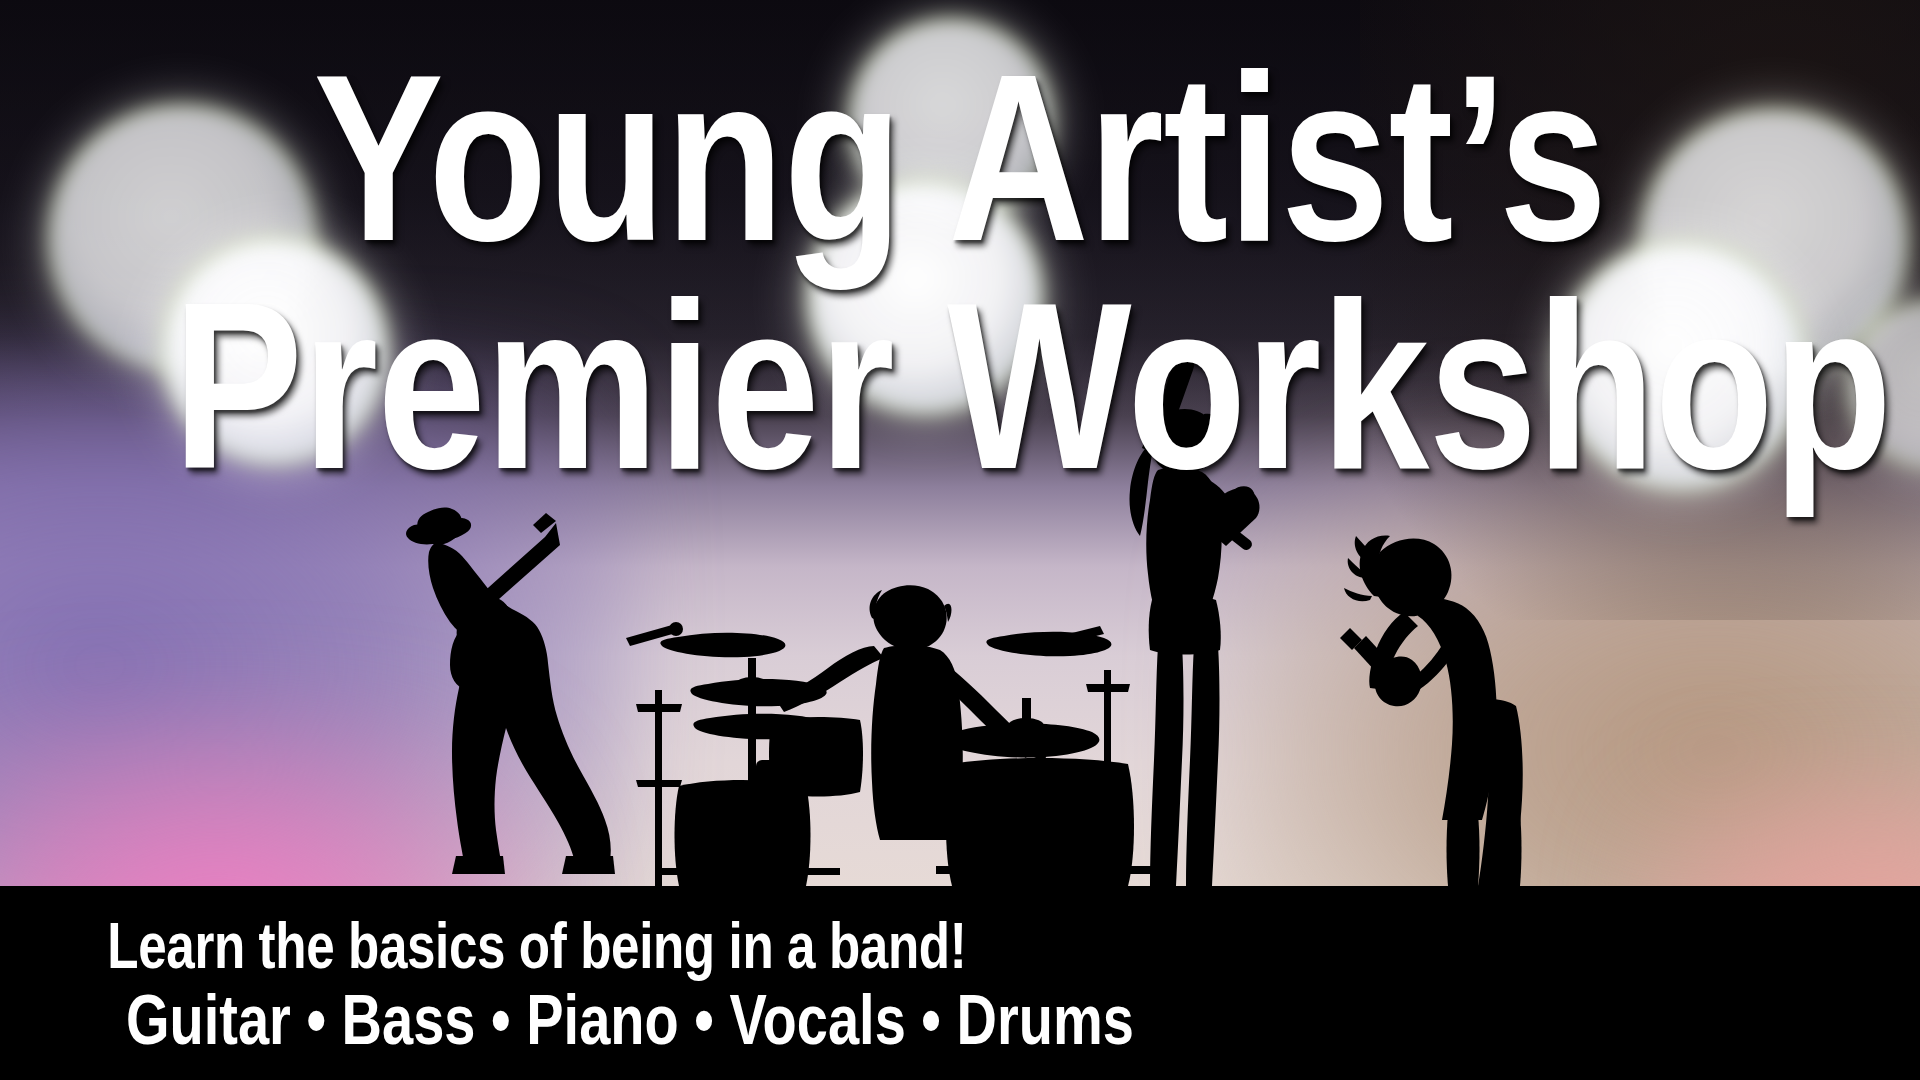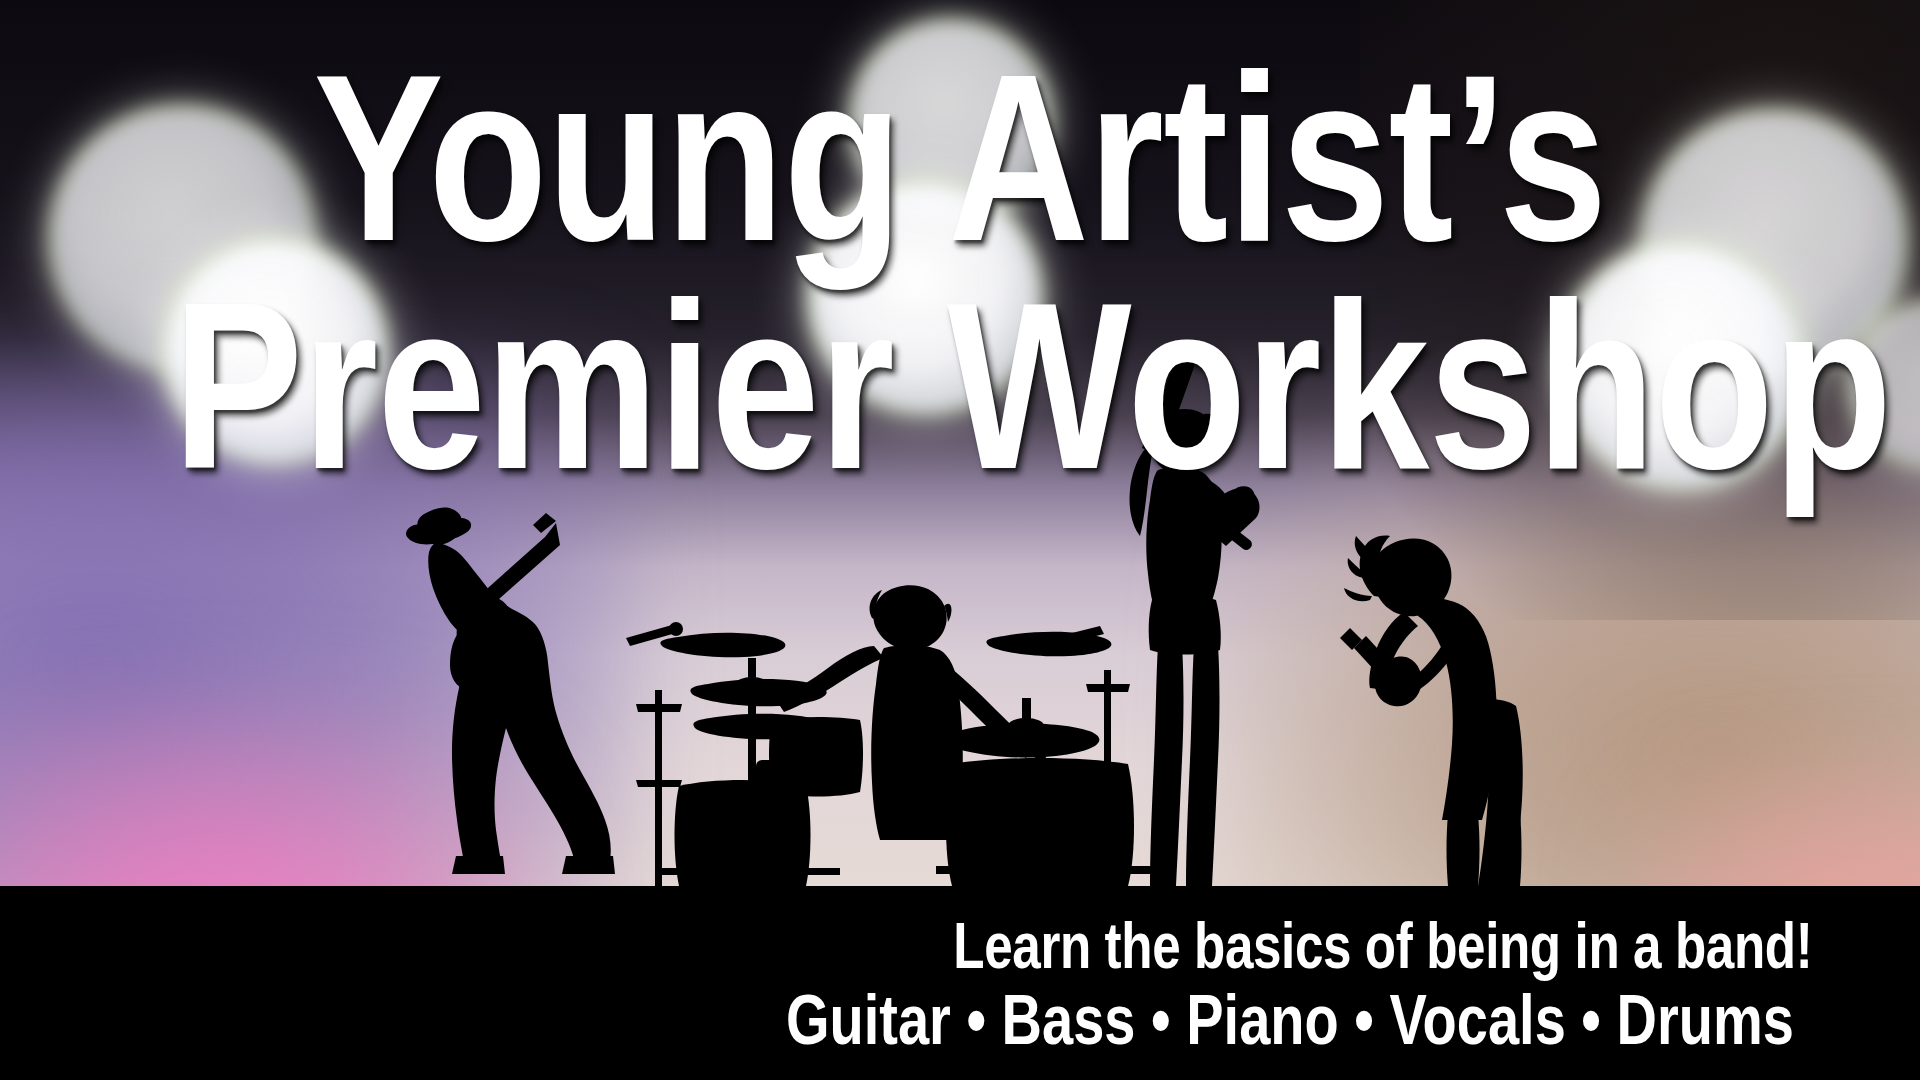--- a/index.html
+++ b/index.html
@@ -152,24 +152,23 @@
 
   
   #bottom-bar {
     position:absolute;
     left:0; top:886px;
     width:1920px; height:194px;
     background:#000000;
     z-index:30;
     display:flex;
     flex-direction:column;
-    align-items:flex-end;
+    align-items:flex-start;
     justify-content:center;
     padding-top:4px;
-    padding-left:36px;
   }
   .sub-line {
     color:#ffffff;
     font-family:"Liberation Sans Narrow","Liberation Sans", sans-serif;
     font-weight:bold;
     line-height:1.02;
     white-space:nowrap;
     transform:scaleX(0.80);
     transform-origin:center center;
   }

